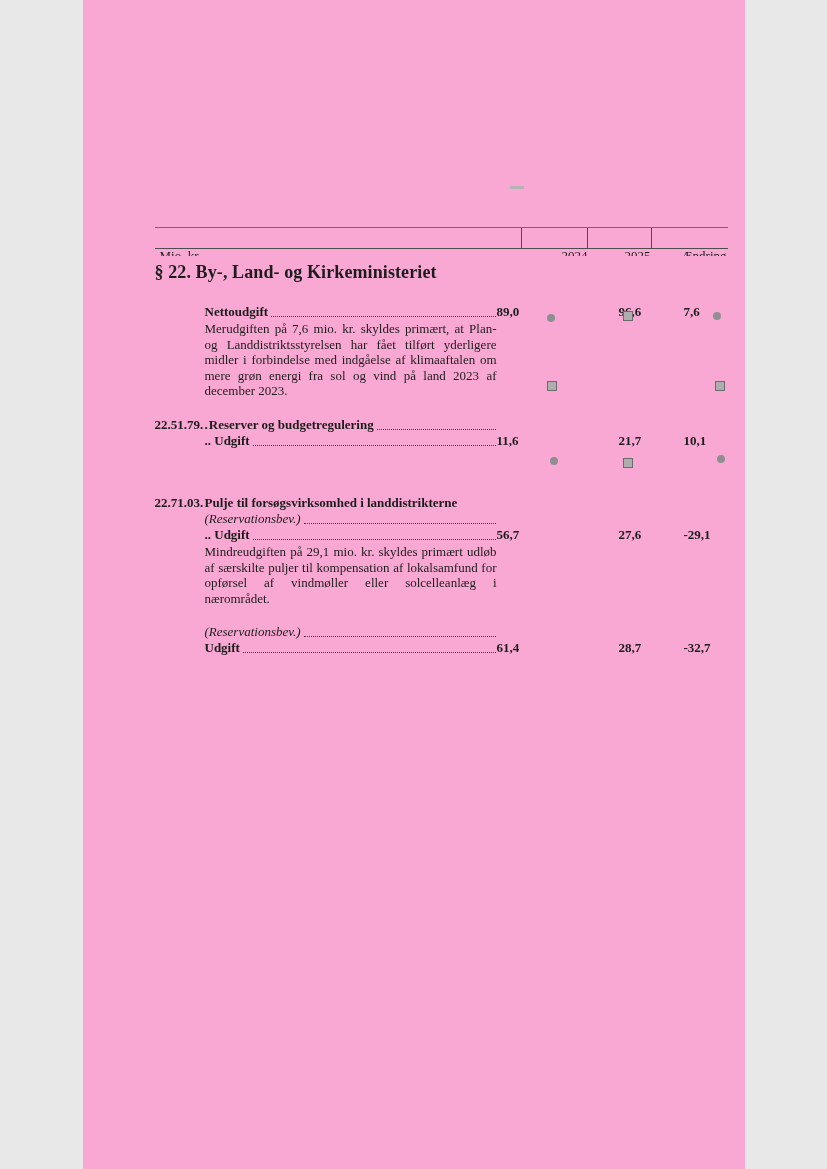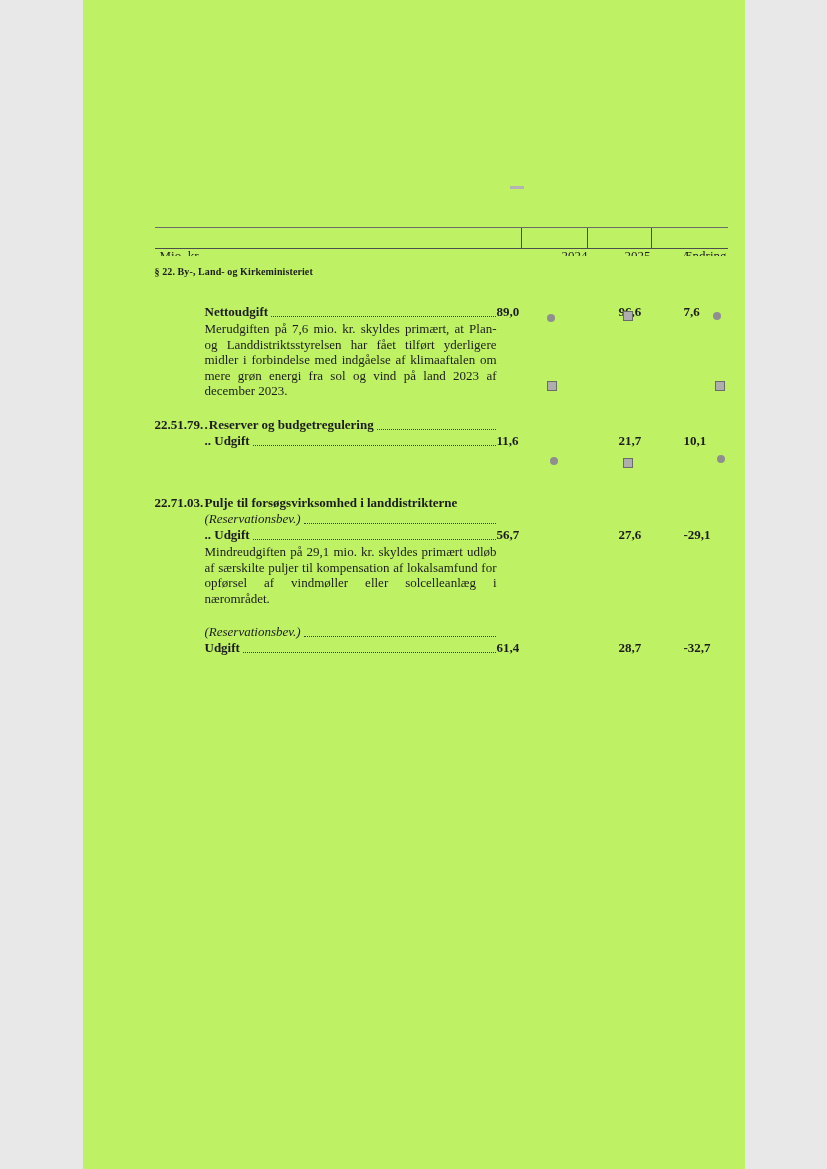--- a/index.html
+++ b/index.html
@@ -1,18 +1,18 @@
 <!DOCTYPE html>
 <html><head>
 <meta charset="utf-8">
 <style>
   html,body { margin:0; padding:0; background:#e8e8e8; }
   .page {
     position:relative; width:662px; height:1169px; margin:0 auto;
-    background:#bef264; color:#1c1c1c;
+    background:#f9a8d4; color:#1c1c1c;
     font-family:"Liberation Serif", serif; font-size:13px; line-height:16px;
     overflow:hidden;
   }
   
   .top-dash {
     position:absolute; left:427px; top:186px; width:14px; height:3px;
     background:#b3b3b3;
   }
   
   .doc { position:absolute; left:72px; top:227px; width:573px; }
@@ -28,21 +28,21 @@
   .thc-2025   { width:63px; border-left:1px solid #4d4d4d; }
   .thc-change { width:76px; border-left:1px solid #4d4d4d; }
   .th-clip {
     display:flex; height:7px; overflow:hidden; line-height:14px;
     font-size:13px; color:#222;
   }
   .th-clip .thc-unit { padding-left:5px; width:363px; }
   .th-clip .thc-2024, .th-clip .thc-2025, .th-clip .thc-change { text-align:right; border:none; }
 
   .section-heading {
-    margin-top:8px; font-size:10px; font-weight:bold; letter-spacing:.1px;
+    margin-top:8px; font-size:18px; font-weight:bold; letter-spacing:.1px;
   }
 
   .entry { margin-top:18px; }
   .entry.first { margin-top:24px; }
   .row { display:flex; align-items:baseline; }
   .code { flex:none; width:50px; font-weight:bold; }
   .content { flex:none; width:292px; display:flex; align-items:baseline; white-space:nowrap; }
   .content.wrap { white-space:normal; display:block;margin-top:28px; }
   .b { font-weight:bold; }
   .i { font-style:italic; }

